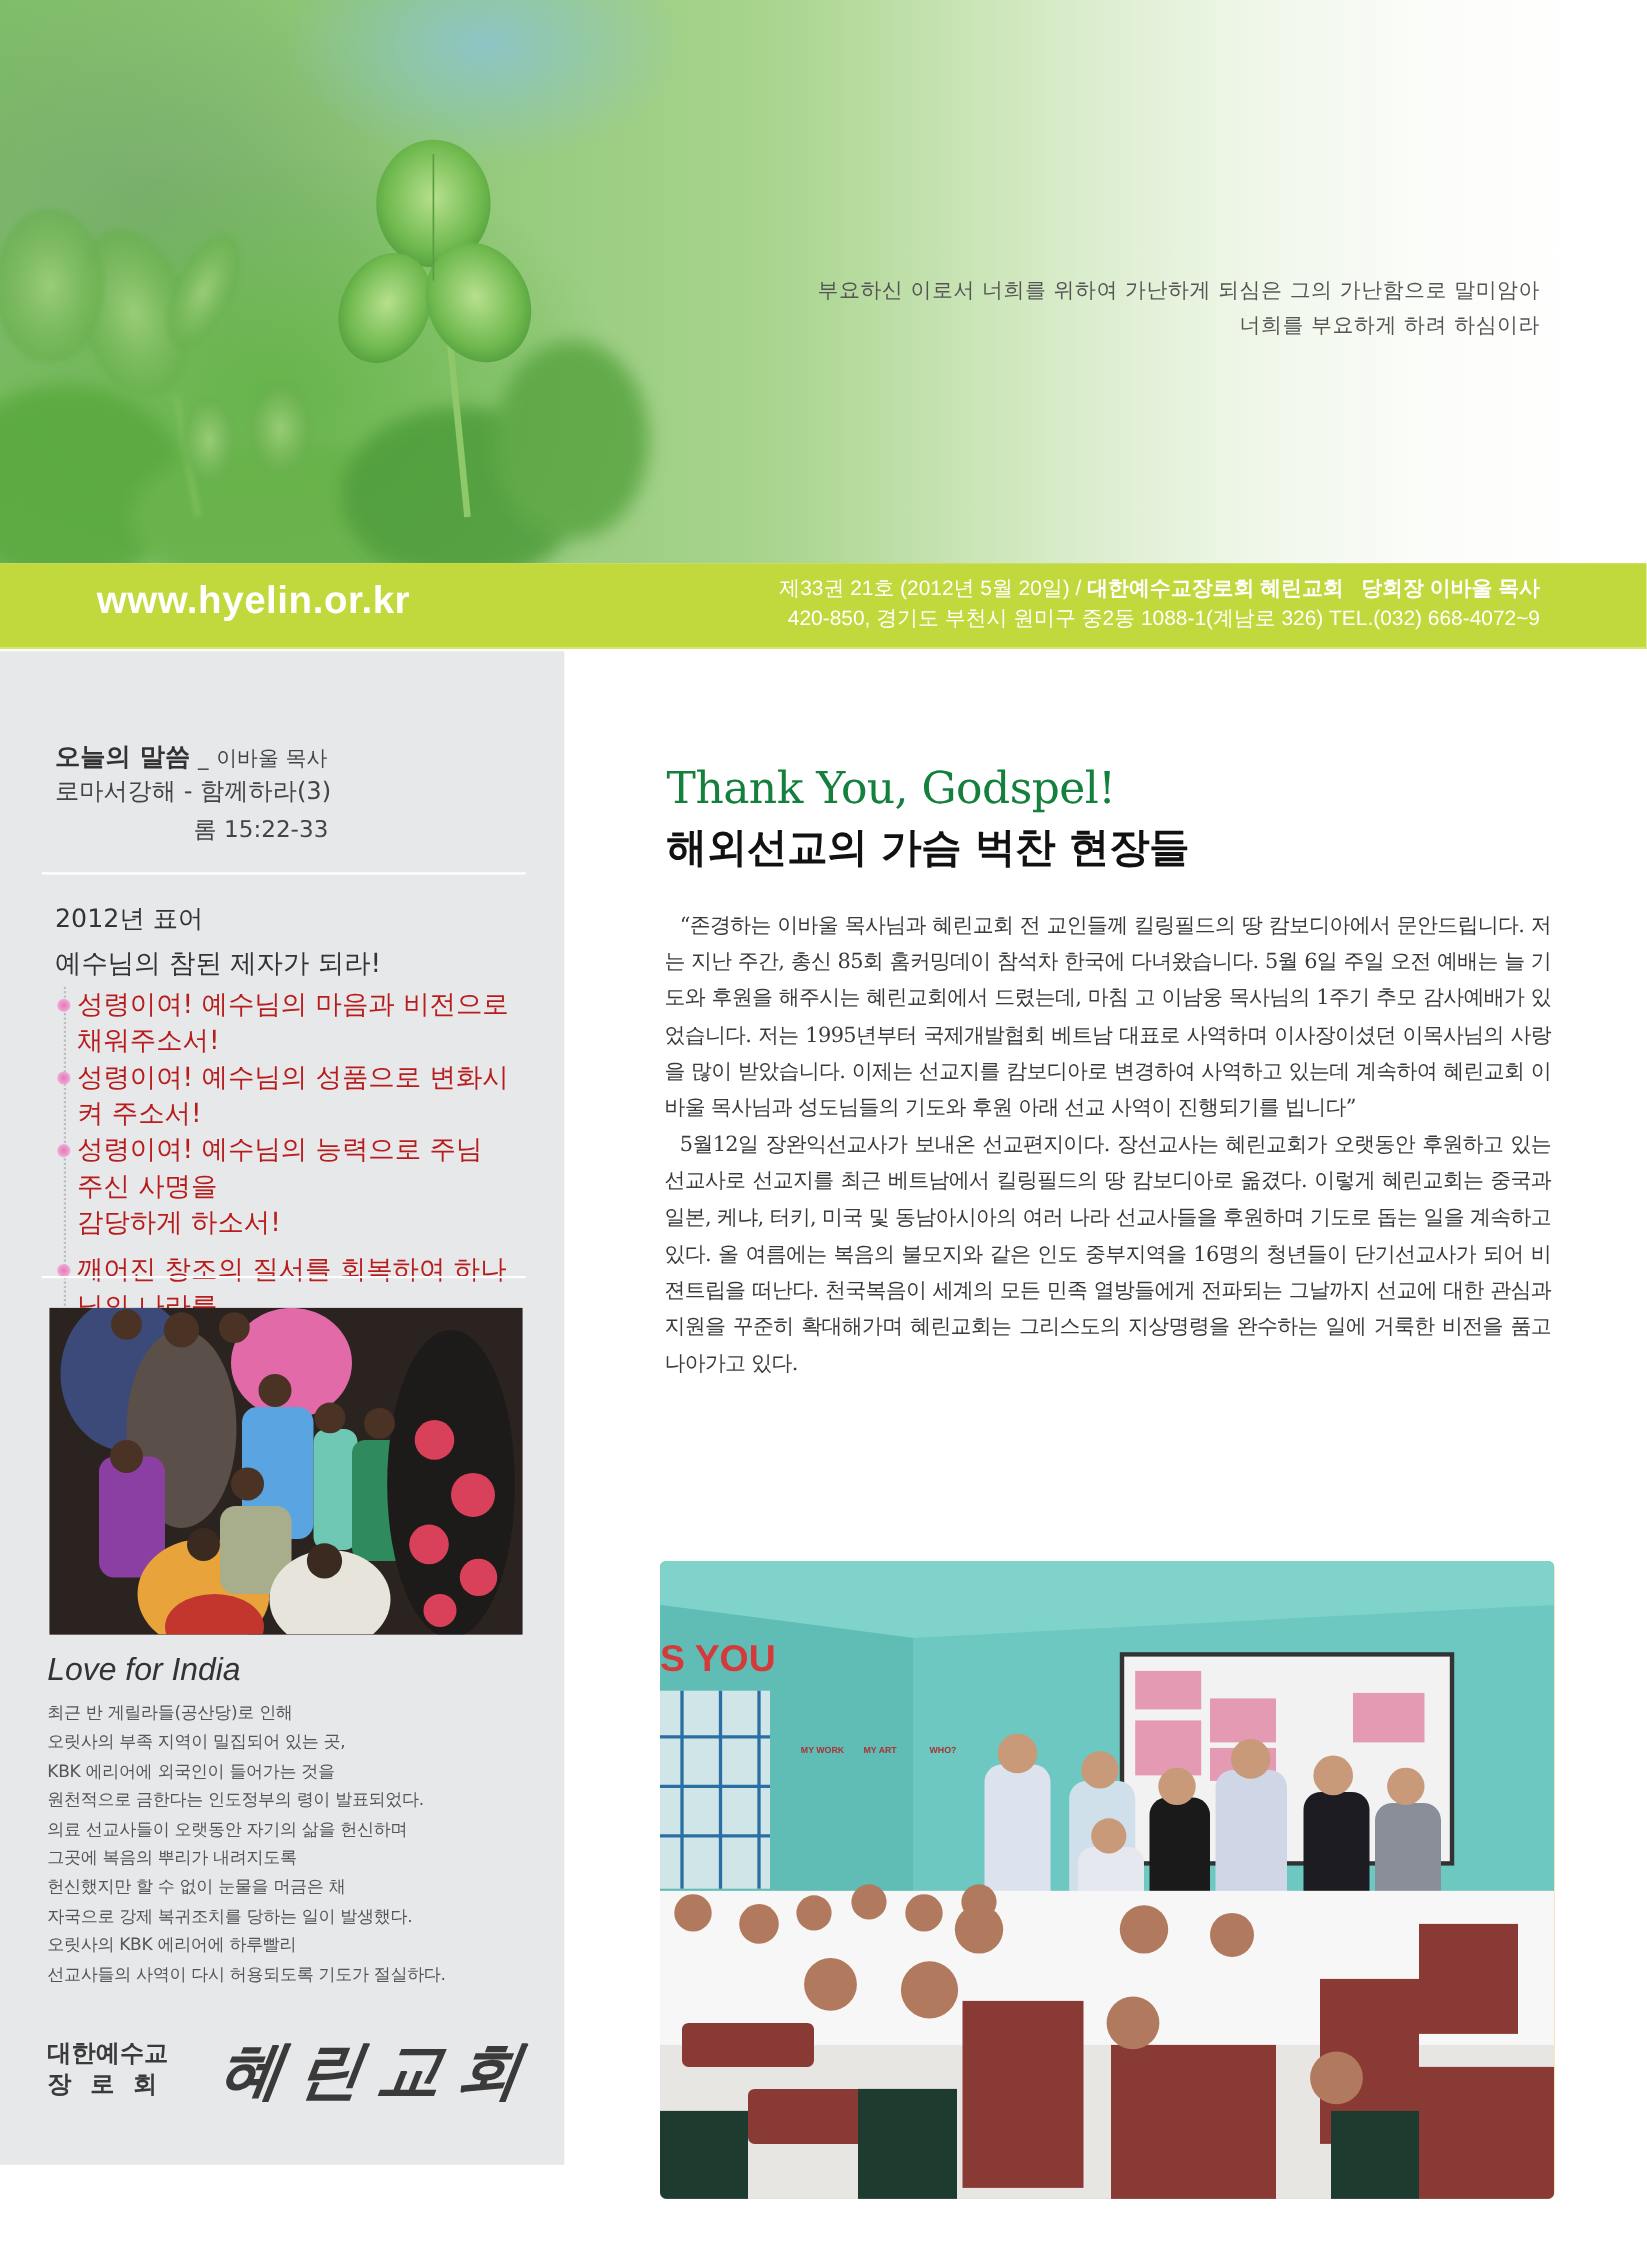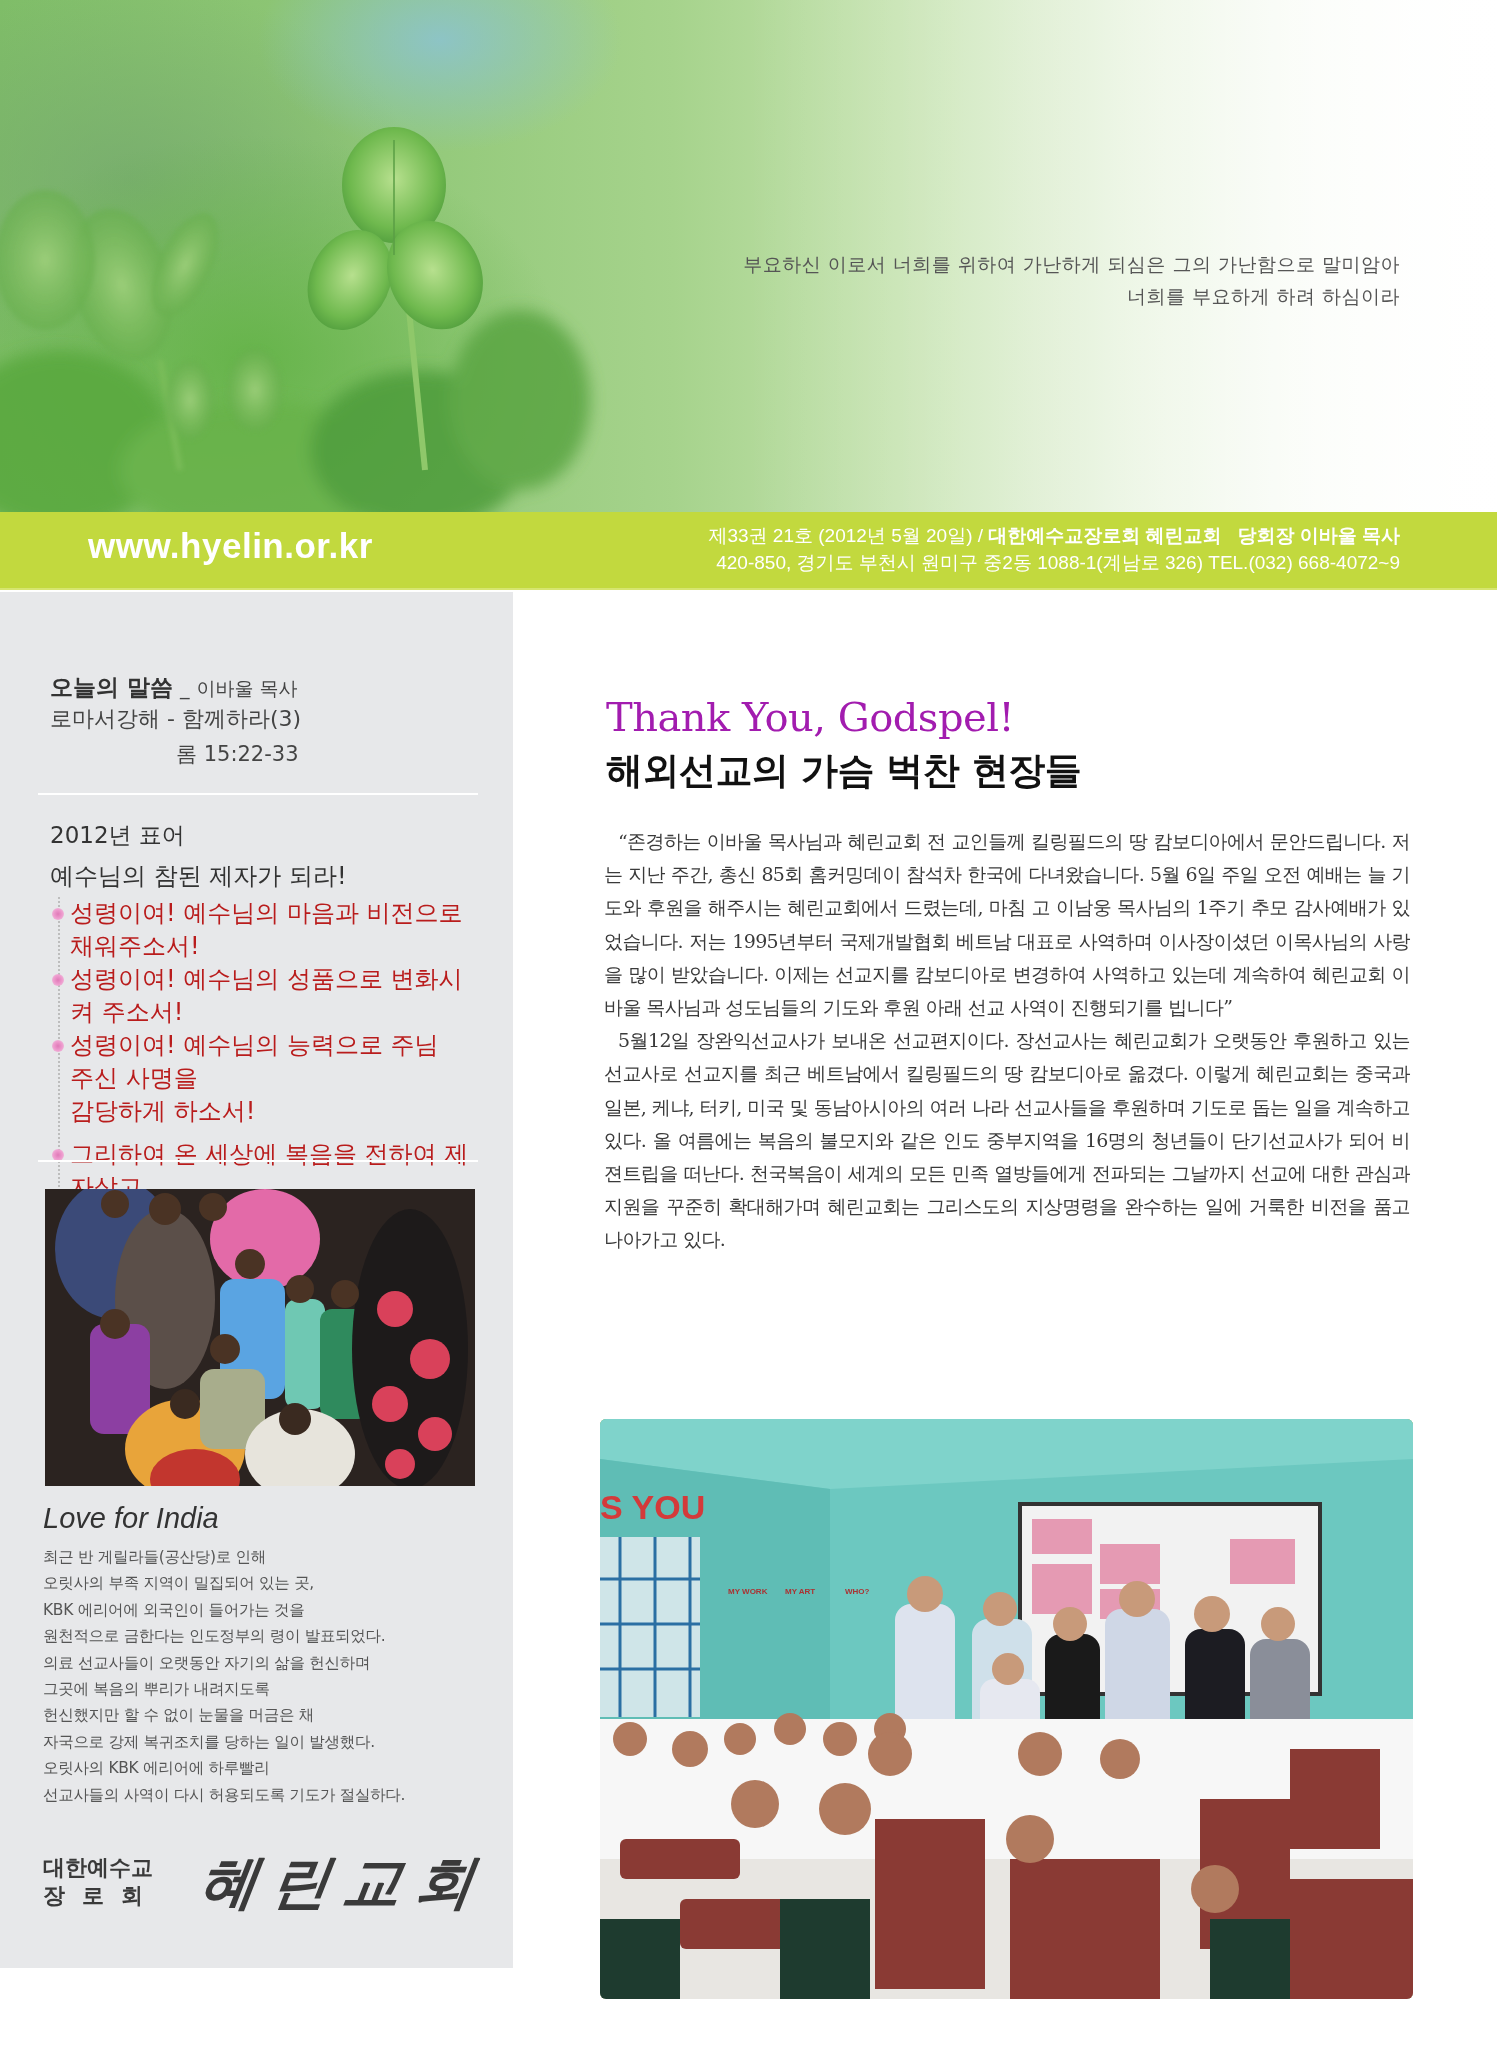--- a/index.html
+++ b/index.html
@@ -91,21 +91,21 @@
   .church-sign .spaced { letter-spacing: 17px; }
   .church-logo {
     position: absolute; left: 200px; top: 1252px; font-family: "DejaVu Serif", serif;
     font-size: 58px; font-weight: bold; font-style: italic; color: #3a3a3a; letter-spacing: 14px;
     transform: skewX(-8deg);
   }
 
   
   .article-title-en {
     position: absolute; left: 606px; top: 694px;
-    font-family: "DejaVu Serif", serif; font-size: 40px; color: #a21caf; letter-spacing: -0.5px;
+    font-family: "DejaVu Serif", serif; font-size: 40px; color: #15803d; letter-spacing: -0.5px;
   }
   .article-title-ko {
     position: absolute; left: 606px; top: 746px;
     font-family: "DejaVu Sans", sans-serif; font-weight: bold; font-size: 37px; color: #111; letter-spacing: -0.5px;
   }
   .article-body {
     position: absolute; left: 604px; top: 825px; width: 806px;
     font-family: "DejaVu Serif", serif; font-size: 19px; line-height: 33.2px; color: #3a3a3a;
     text-align: justify; letter-spacing: -0.6px;
   }
@@ -208,21 +208,20 @@
       <span class="dot"></span>
       <div>성령이여! 예수님의 성품으로 변화시켜 주소서!</div>
     </div>
     <div class="prayer">
       <span class="dot"></span>
       <div>성령이여! 예수님의 능력으로 주님 주신 사명을</div>
       <div>감당하게 하소서!</div>
     </div>
     <div class="prayer gap">
       <span class="dot"></span>
-      <div>그리하여 온 세상에 복음을 전하여 제자삼고,</div>
       <div>깨어진 창조의 질서를 회복하여 하나님의 나라를</div>
       <div>확장하고 주님의 영광을 들어내게 하소서!</div>
     </div>
   </div>
 
   <div class="divider" style="top:568px;"></div>
 
   <div class="india-photo">
     <svg width="430" height="297" viewBox="0 0 430 297">
       <rect width="430" height="297" fill="#2b2320"></rect>

